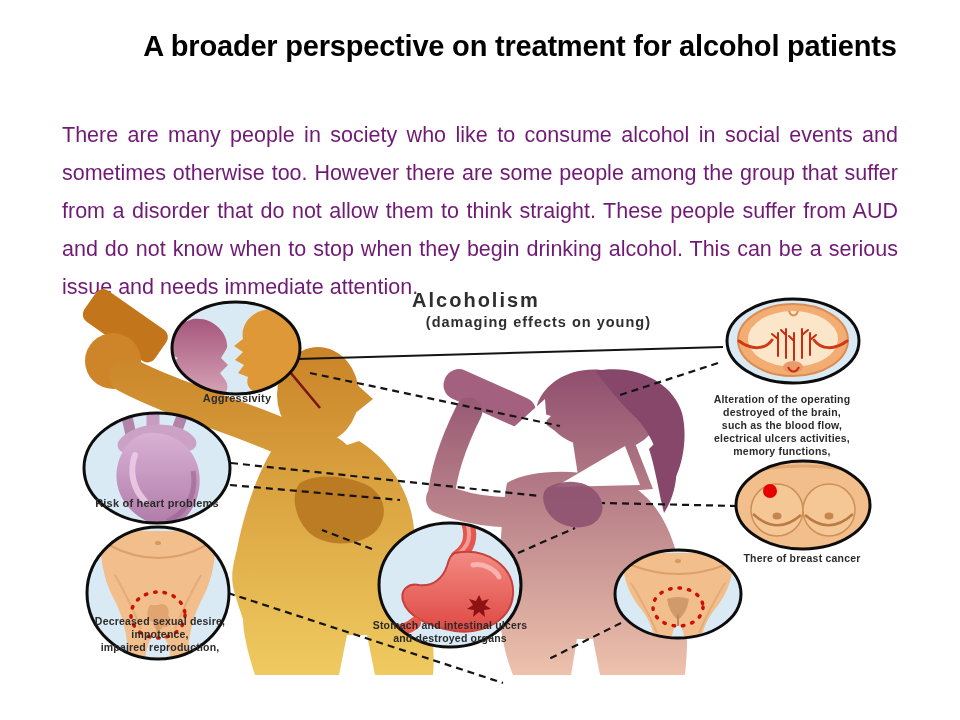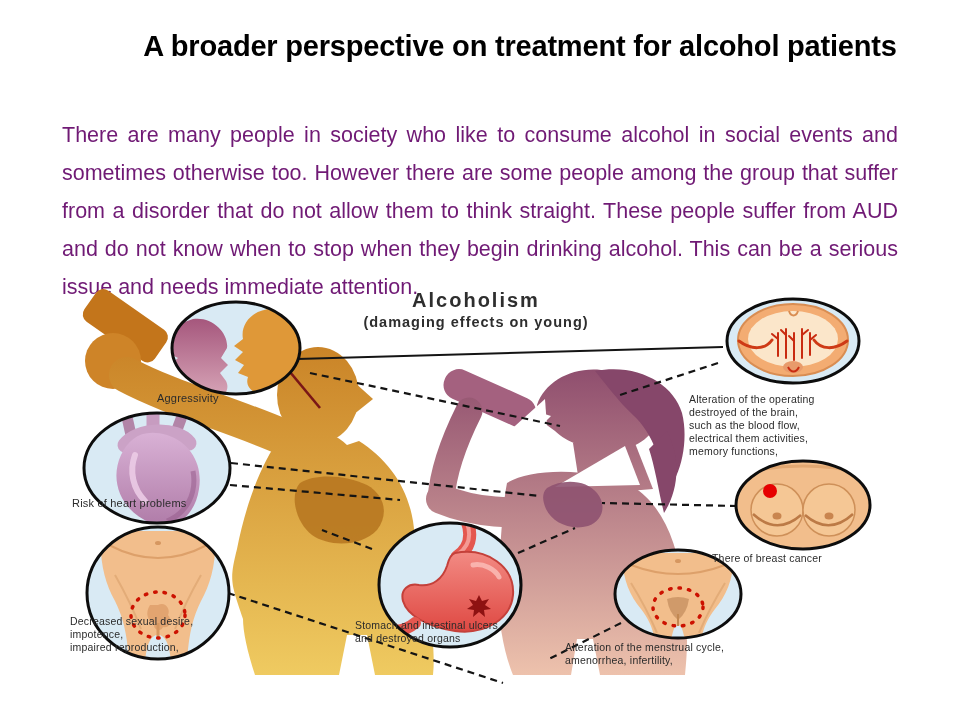--- a/index.html
+++ b/index.html
@@ -17,25 +17,25 @@
     position:absolute;left:62px;top:116px;width:836px;margin:0;
     font-size:21.5px;line-height:38px;text-align:justify;color:#701a75;
   }
   .diagram{position:absolute;left:75px;top:283px;width:810px;height:424px;}
   .diagram svg{position:absolute;left:0;top:0;}
   .dg-title{
     position:absolute;left:251px;top:6px;width:300px;text-align:center;
     font-size:20px;font-weight:bold;letter-spacing:2px;color:#2e2e2e;
   }
   .dg-sub{
-    position:absolute;left:226px;top:31px;width:350px;text-align:center;
+    position:absolute;left:226px;top:31px;width:350px;text-align:right;
     font-size:14.5px;font-weight:bold;letter-spacing:1px;color:#2e2e2e;
   }
   .lbl{
-    position:absolute;text-align:left;font-weight:normal;
+    position:absolute;text-align:center;font-weight:bold;
     font-size:10.5px;line-height:13px;color:#2b2b2b;letter-spacing:.2px;
   }
 </style>
 </head>
 <body>
 
 <div class="slide">
 
   <h1 class="slide-title">A broader perspective on treatment for alcohol patients</h1>
 
@@ -283,27 +283,23 @@
     <div class="lbl" style="left:-5px;top:332px;width:180px">
       <div>Decreased sexual desire,</div>
       <div>impotence,</div>
       <div>impaired reproduction,</div>
     </div>
 
     <div class="lbl" style="left:614px;top:110px;width:186px">
       <div>Alteration of the operating</div>
       <div>destroyed of the brain,</div>
       <div>such as the blood flow,</div>
-      <div>electrical them activities,</div>
+      <div>electrical ulcers activities,</div>
       <div>memory functions,</div>
     </div>
 
     <div class="lbl" style="left:637px;top:269px;width:180px">
       <div>There of breast cancer</div>
     </div>
 
-    <div class="lbl" style="left:490px;top:358px;width:230px">
-      <div>Alteration of the menstrual cycle,</div>
-      <div>amenorrhea, infertility,</div>
-    </div>
 
   </div>
 </div>
 
 </body></html>

